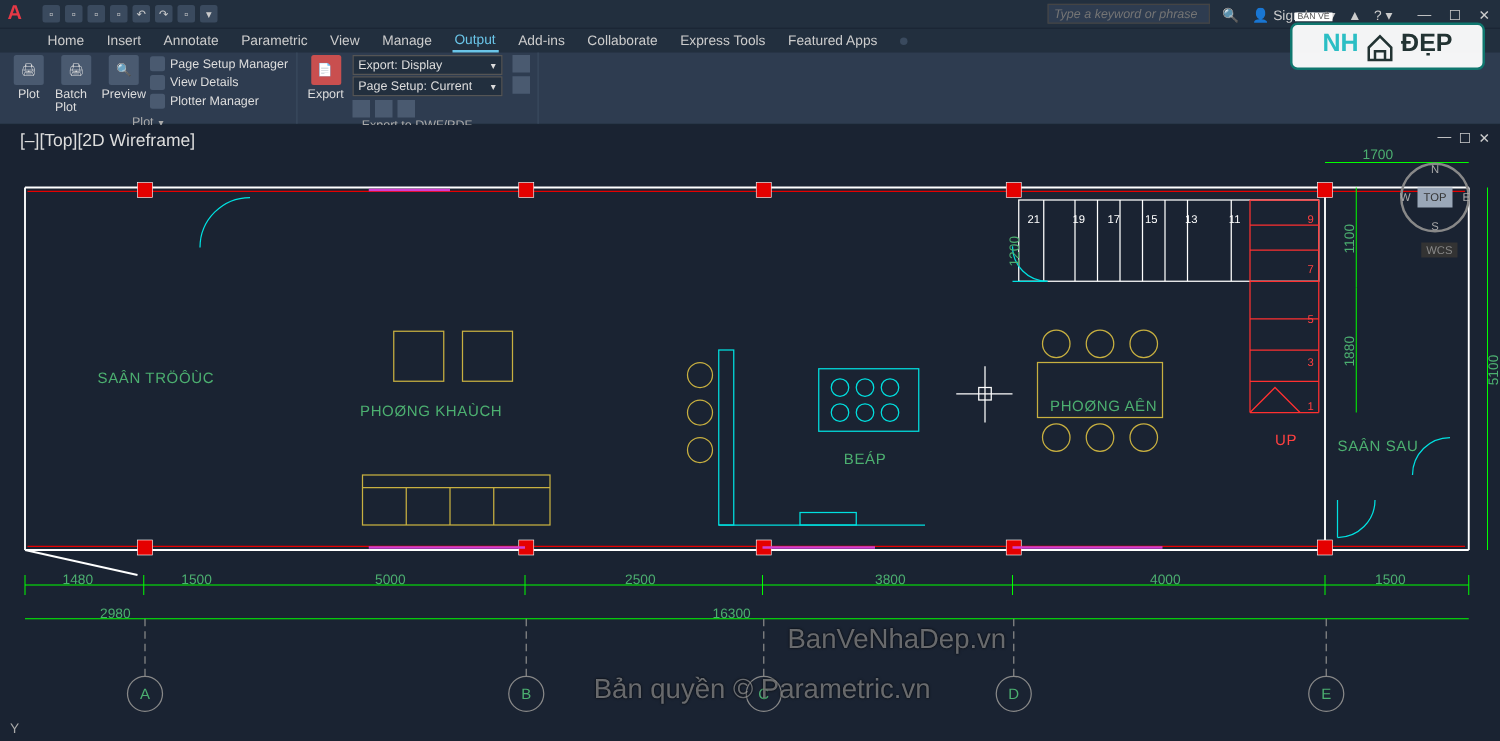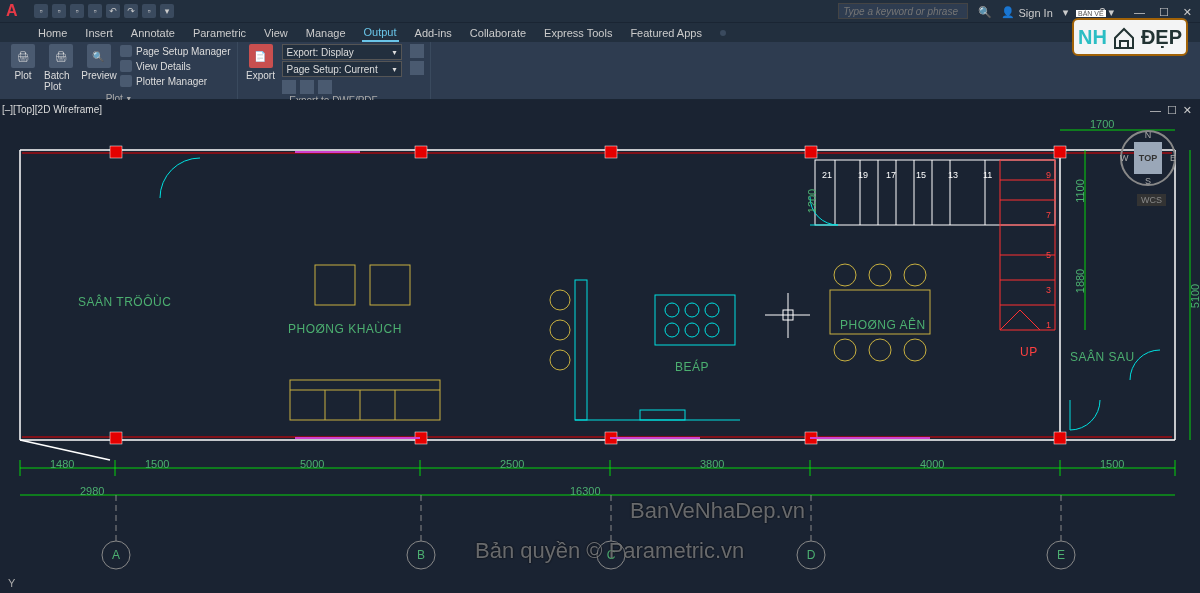--- a/index.html
+++ b/index.html
@@ -29,24 +29,24 @@
 .ribbon-group-label { font-size: 10px; color: #aaa; text-align: center; padding: 1px 0; display:flex; justify-content:center; align-items:center; gap:4px;}
 .ribbon-bigbtn { display: flex; flex-direction: column; align-items: center; font-size: 10px; color: #ddd; width: 34px; }
 .ribbon-bigbtn .ico { width: 24px; height: 24px; background: #4a5a70; border-radius: 2px; margin-bottom: 2px; display:flex; align-items:center; justify-content:center;}
 .ribbon-smallbtn { display: flex; align-items: center; font-size: 10px; color: #ddd; gap: 4px; height: 14px; }
 .ribbon-smallbtn .ico { width: 12px; height: 12px; background: #4a5a70; border-radius: 2px; }
 .ribbon-col { display: flex; flex-direction: column; gap: 1px; }
 .ribbon-dropdown { width: 120px; height: 16px; background: #222f3e; border: 1px solid #555; font-size: 10px; color: #ddd; padding: 0 4px; display:flex; align-items:center; justify-content:space-between;}
 
 
 .viewport { position: absolute; top: 100px; left: 0; right: 0; bottom: 0; background: #1a2332; overflow: hidden; }
-.view-label { position: absolute; top: 4px; left: 2px; font-size: 10px; color: #ddd; z-index: 5; }
+.view-label { position: absolute; top: 4px; left: 16px; font-size: 14px; color: #ddd; z-index: 5; }
 .viewcube { position: absolute; top: 30px; right: 20px; width: 60px; height: 60px; z-index: 5; }
 .viewcube-outer { width:56px; height:56px; border:2px solid #888; border-radius:50%; display:flex; align-items:center; justify-content:center; position:relative;}
-.viewcube-face { width: 28px; height: 32px; background: #9aa7b8; display: flex; align-items: center; justify-content: center; font-size: 9px; color: #333; font-weight:bold;}
+.viewcube-face { width: 28px; height: 16px; background: #9aa7b8; display: flex; align-items: center; justify-content: center; font-size: 9px; color: #333; font-weight:normal;}
 .viewcube-n { position:absolute; top:-2px; left:50%; transform:translateX(-50%); font-size:9px; color:#aaa;}
 .viewcube-s { position:absolute; bottom:-2px; left:50%; transform:translateX(-50%); font-size:9px; color:#aaa;}
 .viewcube-w { position:absolute; left:-2px; top:50%; transform:translateY(-50%); font-size:9px; color:#aaa;}
 .viewcube-e { position:absolute; right:-2px; top:50%; transform:translateY(-50%); font-size:9px; color:#aaa;}
 .wcs-label { position:absolute; top:94px; right:34px; font-size:9px; color:#888; background:#333; padding:1px 4px;}
 
 .minmax-ctrls { position:absolute; top:4px; right:8px; display:flex; gap:6px; font-size:11px; color:#ccc; z-index:5;}
 
 
 .drawing { position: absolute; inset: 0; }
@@ -56,21 +56,21 @@
 .room-label { position: absolute; font-size: 12px; color: #4caf70; font-family: Arial; letter-spacing: 0.5px; }
 .dim-text { position: absolute; font-size: 11px; color: #4caf70; }
 .step-num { position: absolute; font-size: 9px; color: #fff; }
 .step-red { color: #ff4040; }
 
 
 .watermark { position: absolute; font-size: 22px; color: rgba(200,200,200,0.5); text-shadow: 0 0 2px #000; pointer-events:none;}
 
 
 .brand-logo { position: absolute; top: 18px; right: 12px; z-index: 20; }
-.brand-box { background: rgba(255,255,255,0.95); border-radius: 6px; padding: 4px 4px; display:flex; align-items:center; gap:4px; border:2px solid #a16207;}
+.brand-box { background: rgba(255,255,255,0.95); border-radius: 6px; padding: 4px 24px; display:flex; align-items:flex-start; gap:4px; border:2px solid #0f766e;}
 .brand-nha { color: #2bbec4; font-size: 20px; font-weight: bold; }
 .brand-dep { color: #233; font-size: 20px; font-weight: bold; }
 .brand-house { width:26px; height:26px; position:relative;}
 .brand-small { position:absolute; top:-8px; left:4px; font-size:7px; color:#555; background:#fff; padding:0 2px;}
 
 
 .y-marker { position:absolute; bottom:4px; left:8px; font-size:11px; color:#aaa;}
 .caret { font-size: 8px; }
 </style>
 </head>

